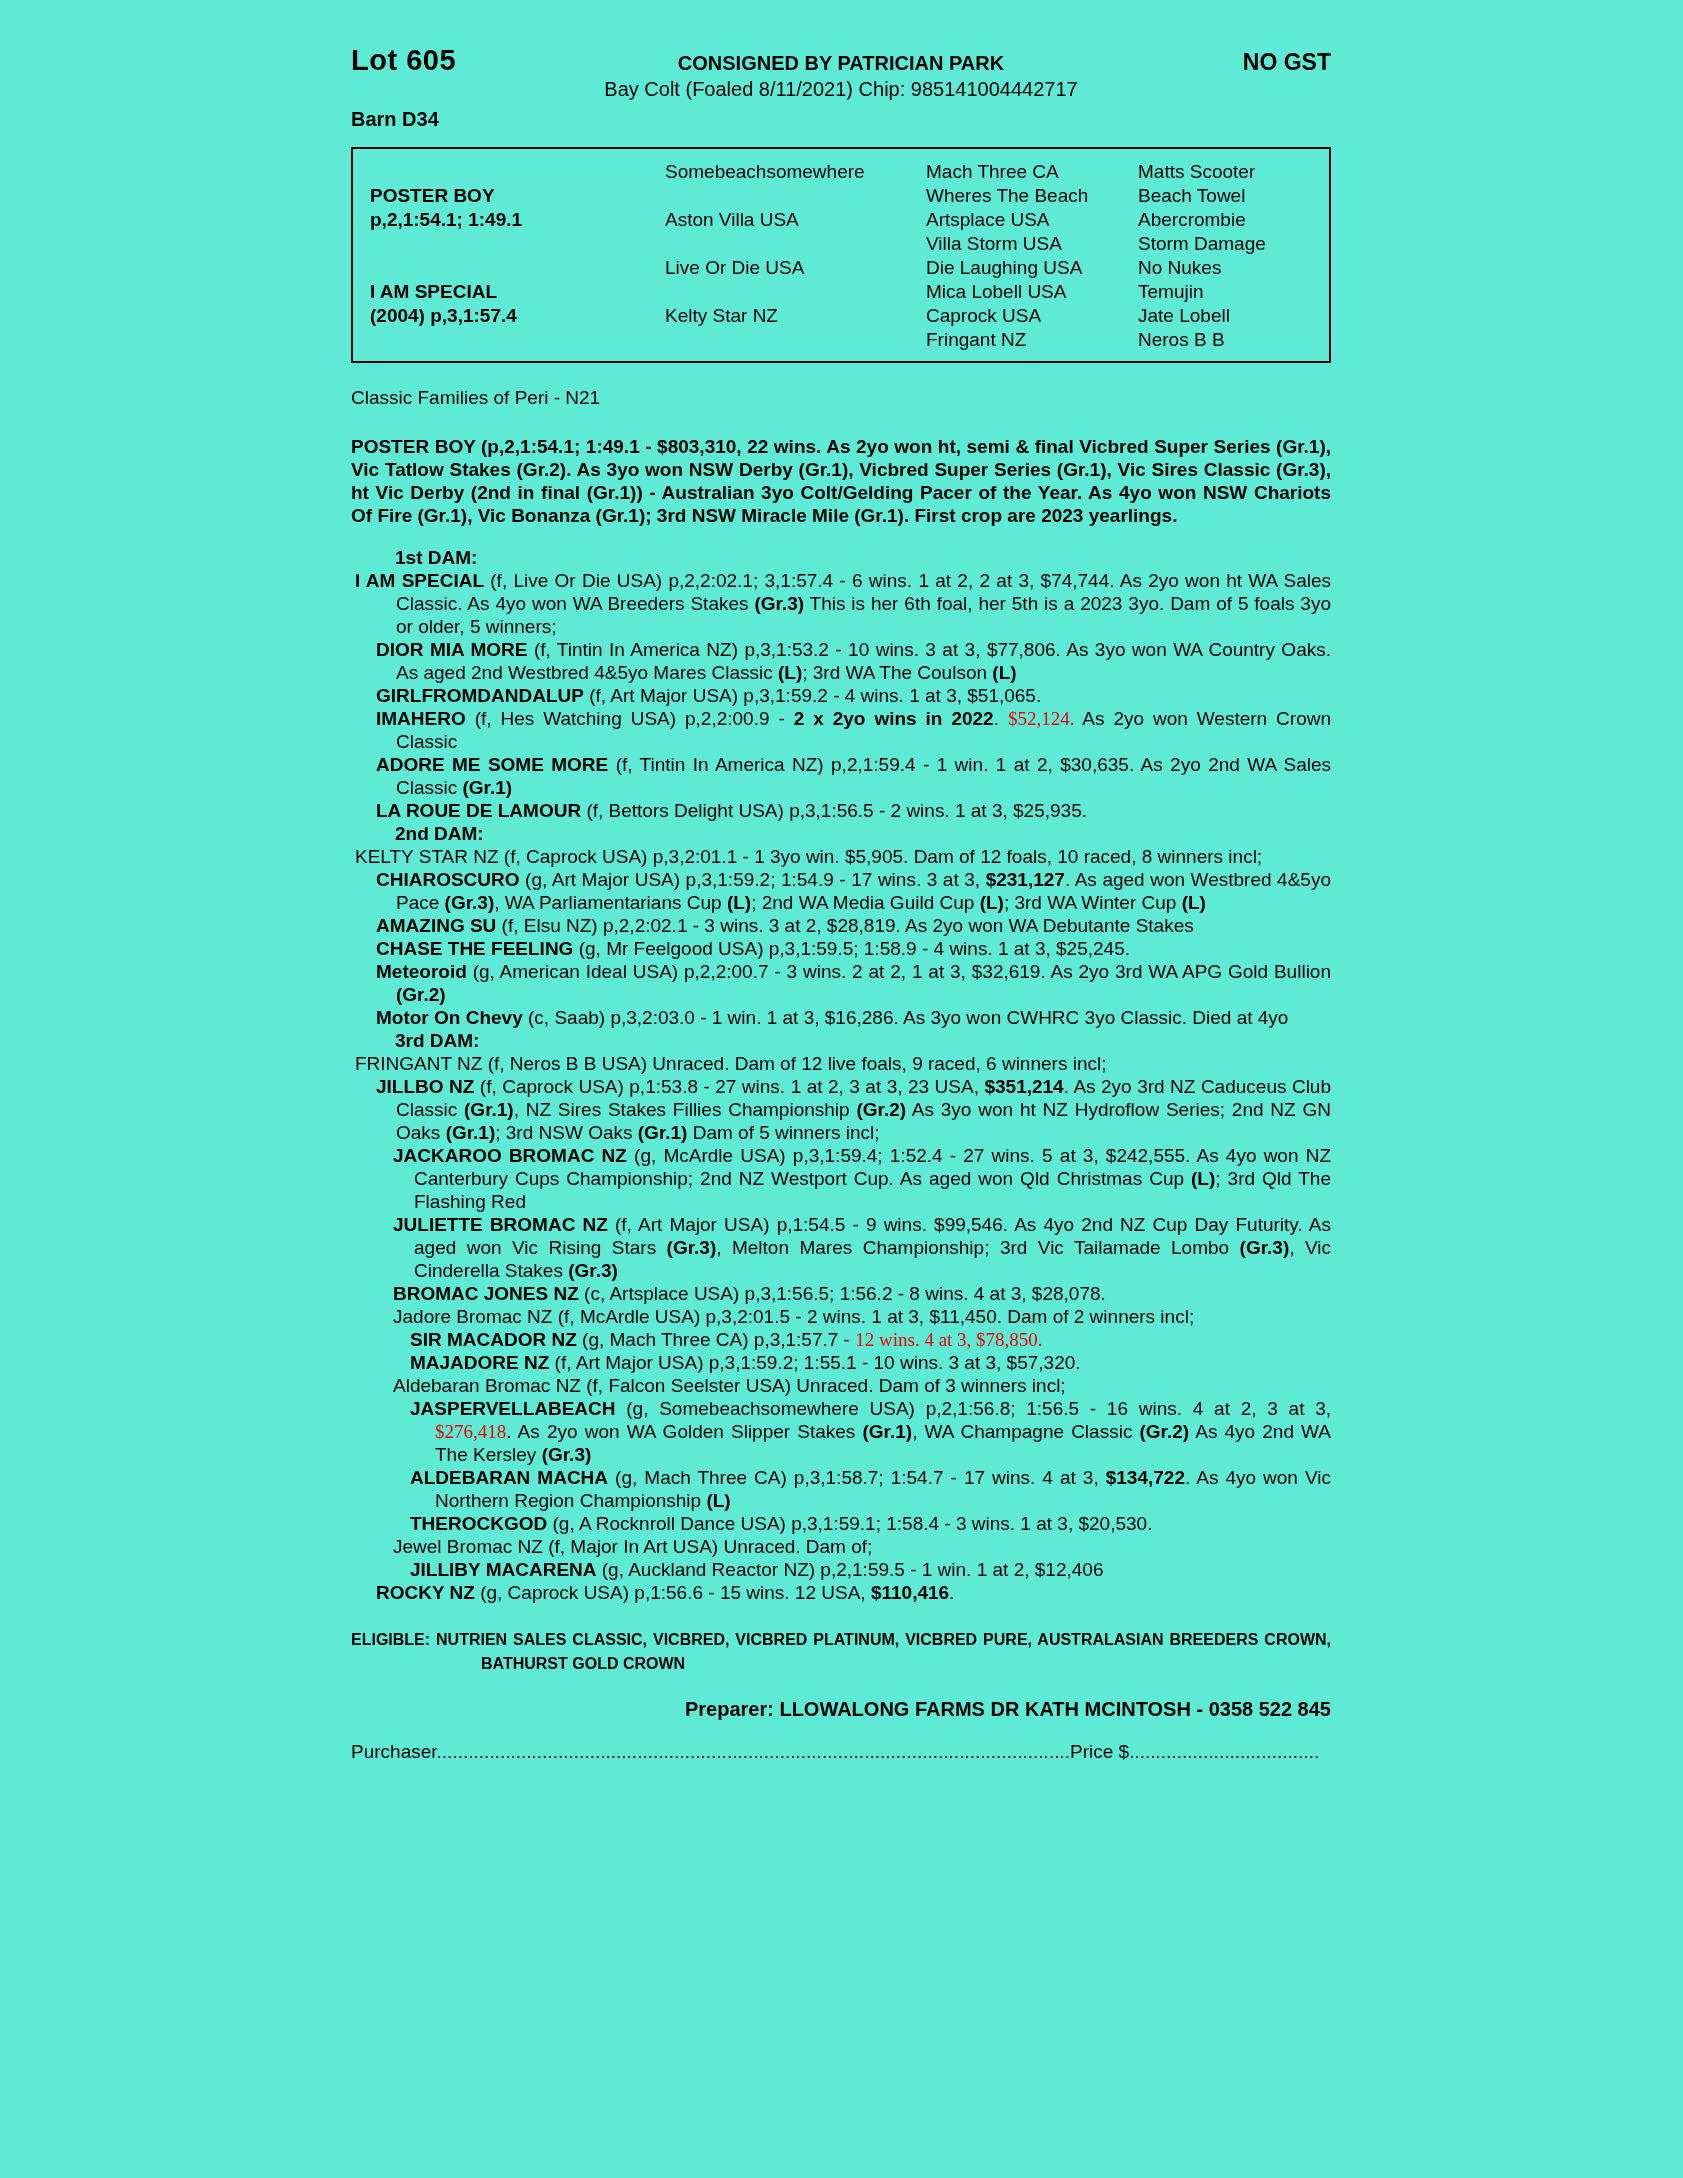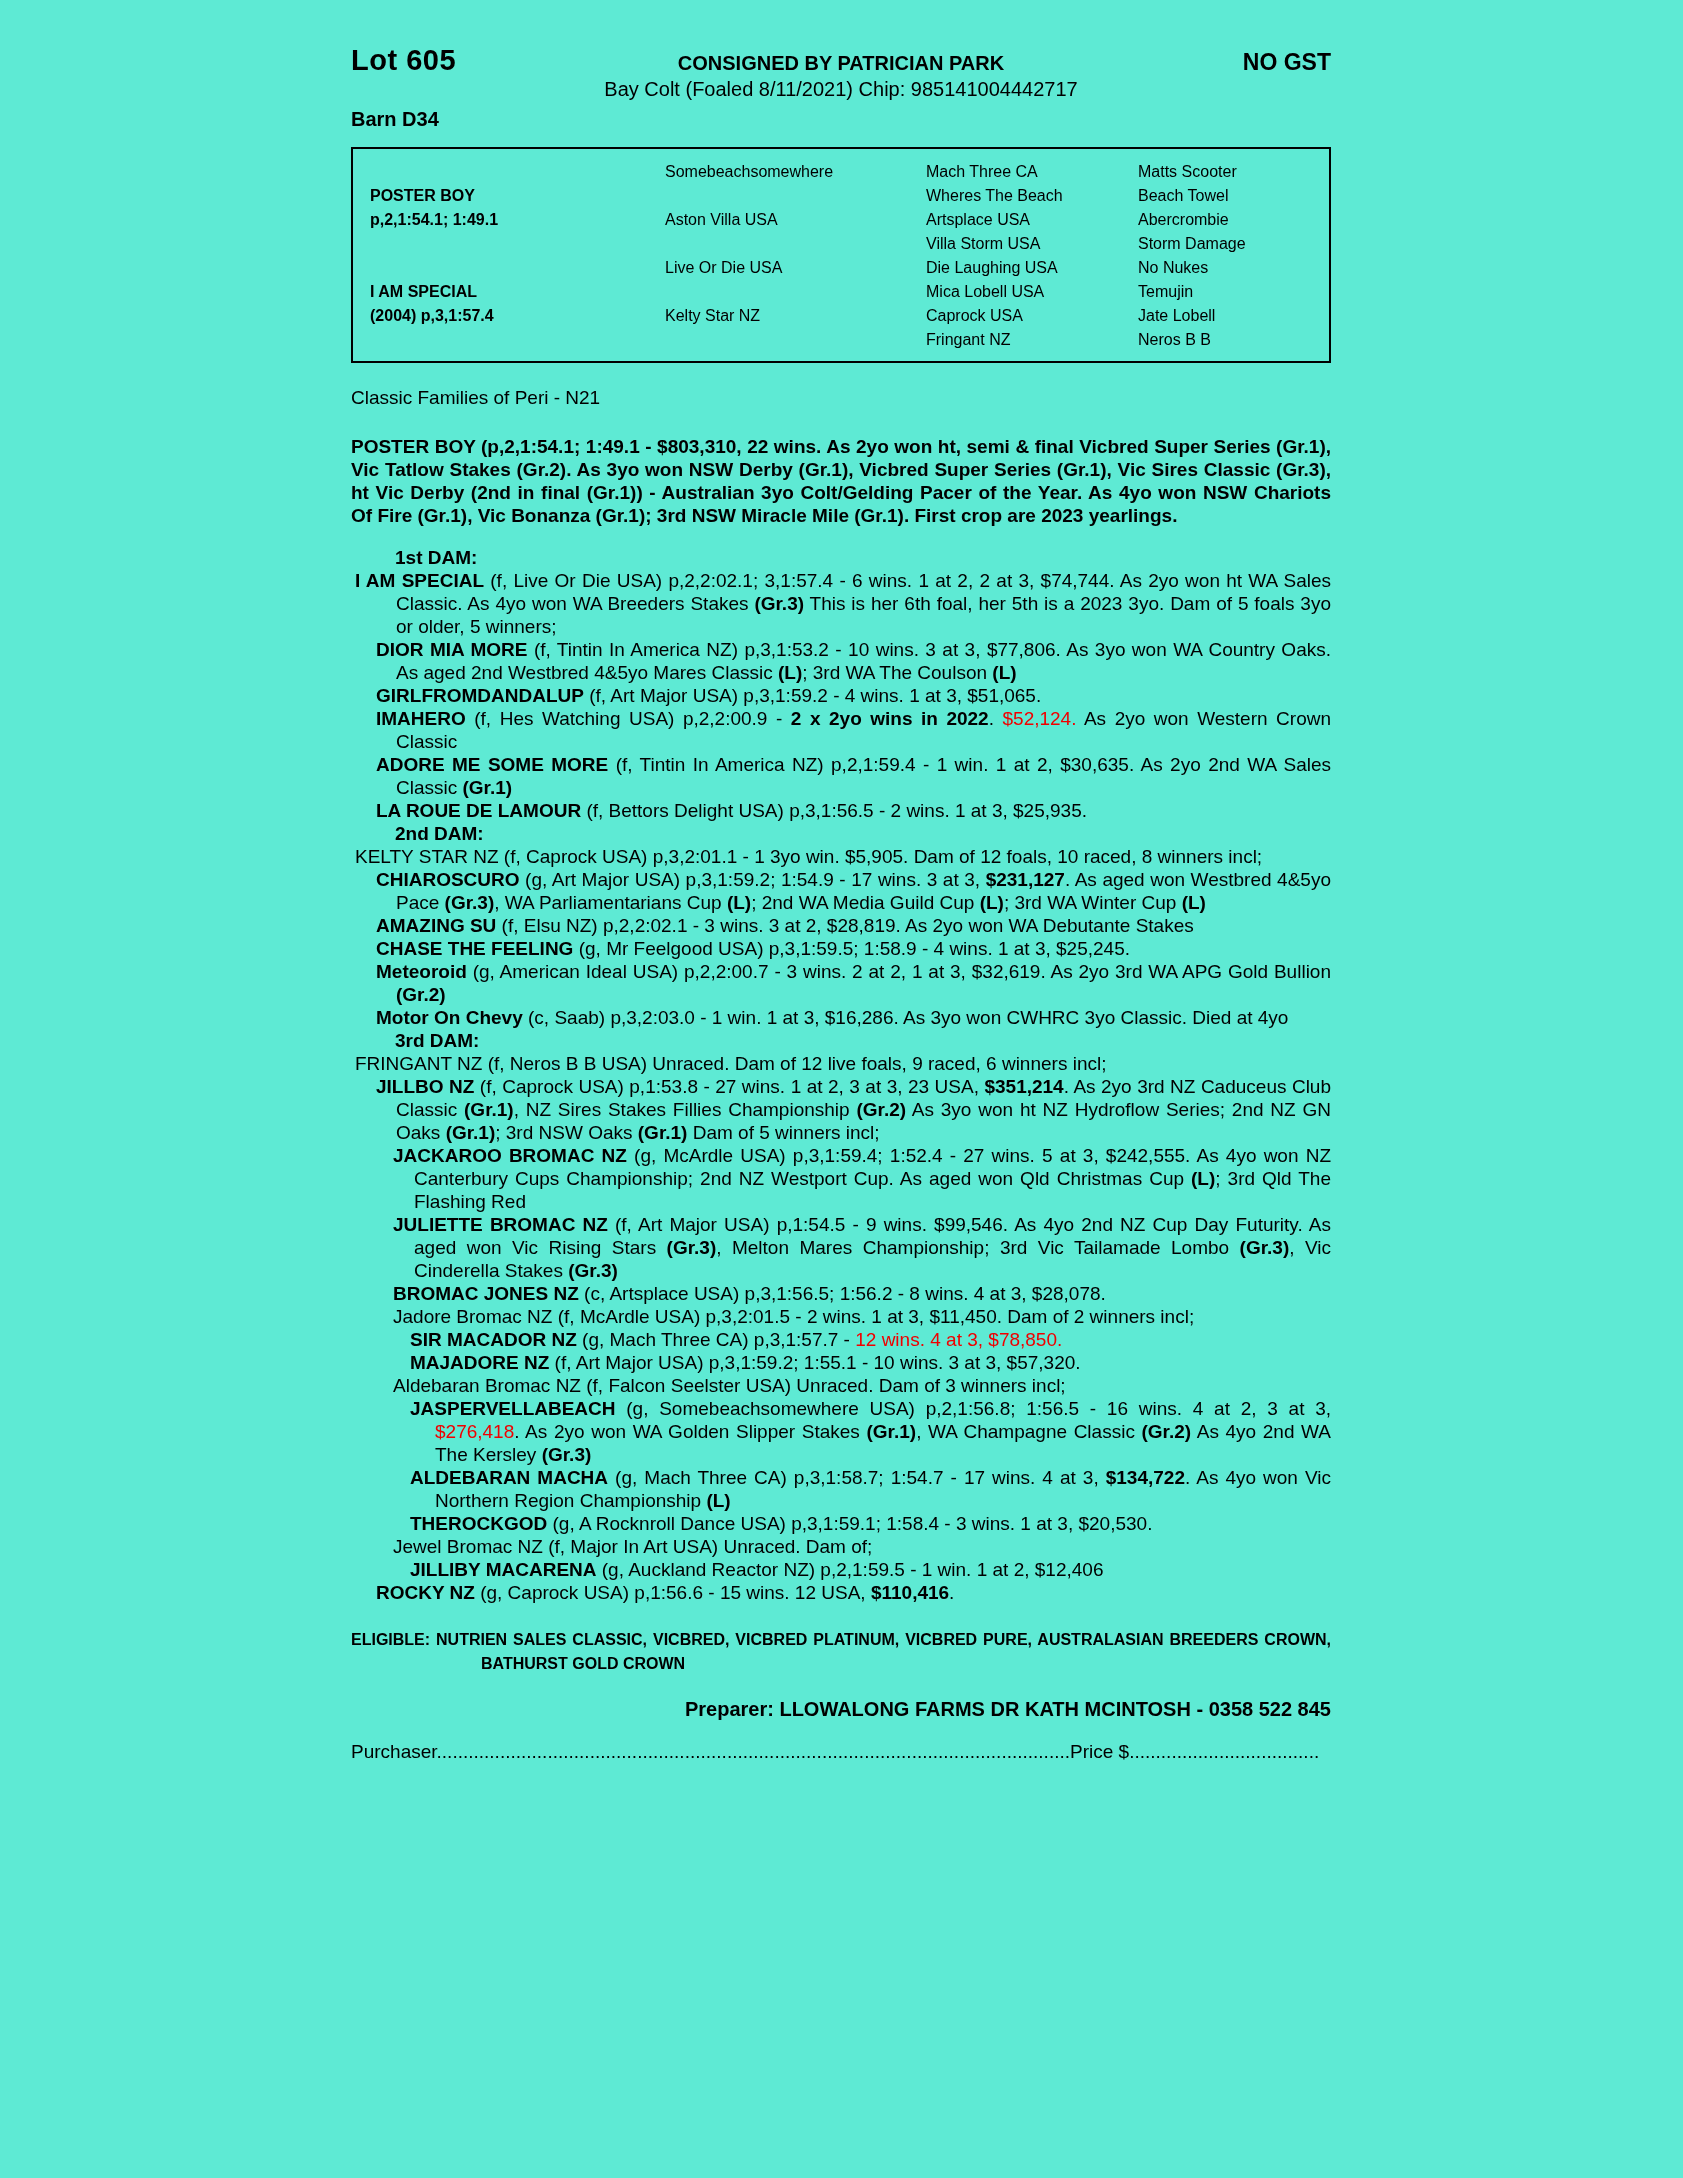--- a/index.html
+++ b/index.html
@@ -1,32 +1,32 @@
 <!DOCTYPE html>
 <html style="--red: #f00000;"><head>
 <meta charset="utf-8">
 <style>
   html,body{margin:0;padding:0;background:#e8e8e8;}
   .page{position:relative;width:1683px;height:2178px;background:#5eead4;
         font-family:"Liberation Sans",sans-serif;color:#000;overflow:hidden;}
   .content{position:absolute;left:351px;top:44px;width:980px;}
   .b{font-weight:700;}
-  .r{color:var(--red,#f00000);}
+  .r{color:var(--red,#f00000);font-family:Liberation Serif, serif;}
 
   .header-row{display:flex;align-items:baseline;}
   .lot{font-size:29px;font-weight:700;width:238px;letter-spacing:0.5px;}
   .consigned{font-size:20px;font-weight:700;flex:1;text-align:center;}
   .gst{font-size:23px;font-weight:700;width:238px;text-align:right;}
   .subtitle{font-size:20px;text-align:center;margin-top:1px;}
   .barn{font-size:20px;font-weight:700;text-align:left;margin-top:7px;}
 
   .ped-table{margin-top:16px;border:2px solid #000;
              padding:11px 8px 9px 17px;
              display:grid;grid-template-columns:295px 261px 212px auto;
-             font-size:16px;line-height:24px;}
+             font-size:19px;line-height:24px;}
   .ped-cell{white-space:nowrap;}
   .ped-cell.col1{font-weight:700;}
 
   .family{font-size:19px;margin-top:24px;}
 
   .sire{font-size:19px;line-height:23px;font-weight:700;text-align:justify;margin-top:26px;}
 
   .dams{margin-top:14px;font-size:19px;line-height:23px;}
   .para{margin:0;text-align:justify;}
   .para.l0{font-weight:700;margin-left:44px;}

